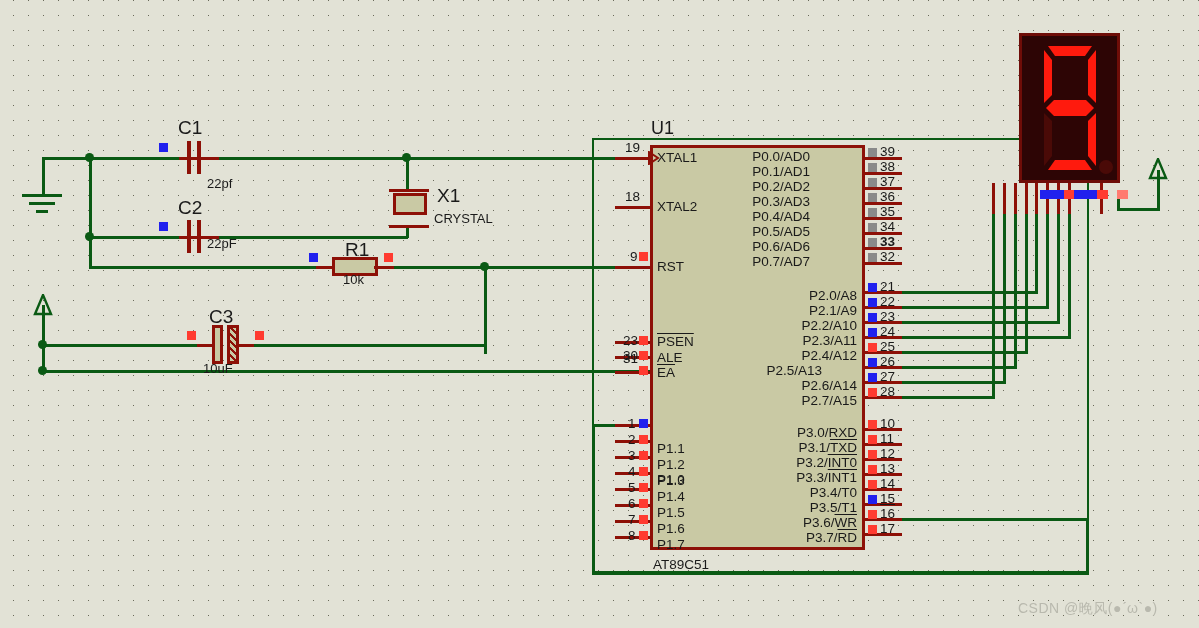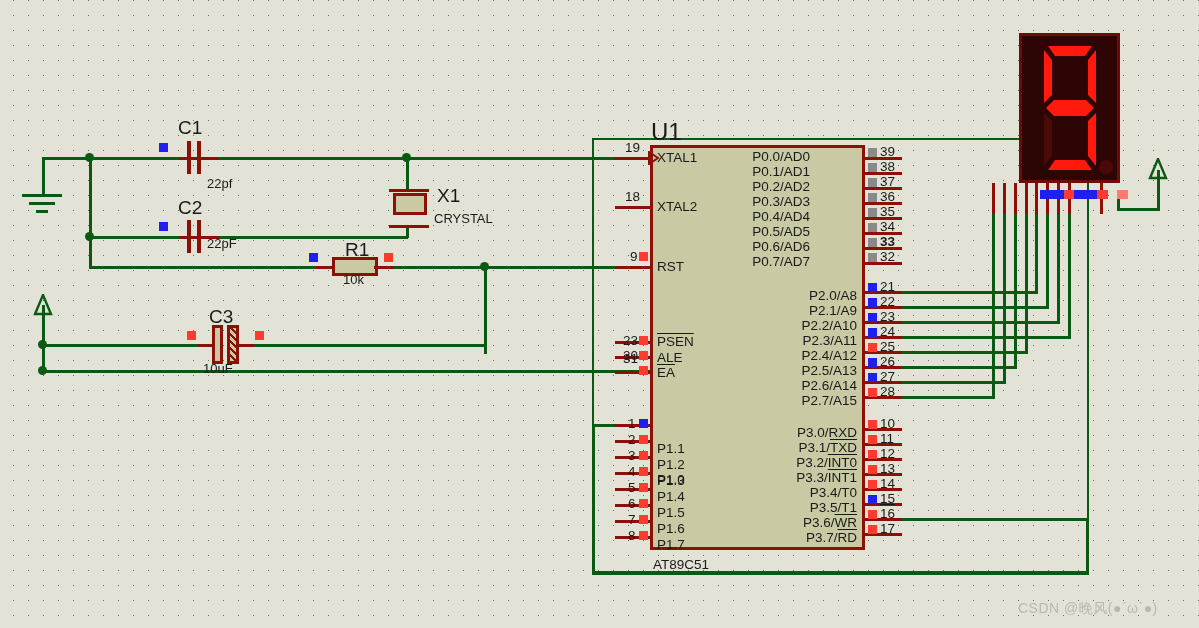--- a/index.html
+++ b/index.html
@@ -47,21 +47,21 @@
   .gnd1{position:absolute;background:#0a5a14;height:3px;}
   
   .pwr{position:absolute;}
   
   .disp{
     position:absolute;background:#2d0505;border:3px solid #6e0d08;box-sizing:border-box;
   }
   .dleg{position:absolute;width:3px;background:#8d1007;}
   .dbar{position:absolute;height:9px;}
   .wm{position:absolute;font-size:14px;color:#b9b9ae;white-space:nowrap;letter-spacing:0.5px;}
-  .title{position:absolute;font-size:24px;color:#1a1a1a;}
+  .title{position:absolute;font-size:18px;color:#1a1a1a;}
   .cname{position:absolute;font-size:19px;color:#1a1a1a;}
   .cval{position:absolute;font-size:13px;color:#1a1a1a;}
   .partid{position:absolute;font-size:13.5px;color:#1a1a1a;}
 </style>
 </head>
 <body>
 
 <div id="grid"></div>
 
 <div class="lyr">
@@ -341,21 +341,21 @@
   <div class="pinname" style="left:857px;top:333px;transform:translateX(-100%);">P2.3/A11</div>
 
   <div class="pinw pinwh" style="left:864px;top:351px;width:38px;"></div>
   <div class="sq hi" style="left:868px;top:343px;"></div>
   <div class="pinnum" style="left:880px;top:339px;">25</div>
   <div class="pinname" style="left:857px;top:348px;transform:translateX(-100%);">P2.4/A12</div>
 
   <div class="pinw pinwh" style="left:864px;top:366px;width:38px;"></div>
   <div class="sq lo" style="left:868px;top:358px;"></div>
   <div class="pinnum" style="left:880px;top:354px;">26</div>
-  <div class="pinname" style="left:857px;top:363px;transform:translateX(-100%);">P2.5/A13</div>
+  <div class="pinname" style="left:822px;top:363px;transform:translateX(-100%);">P2.5/A13</div>
 
   <div class="pinw pinwh" style="left:864px;top:381px;width:38px;"></div>
   <div class="sq lo" style="left:868px;top:373px;"></div>
   <div class="pinnum" style="left:880px;top:369px;">27</div>
   <div class="pinname" style="left:857px;top:378px;transform:translateX(-100%);">P2.6/A14</div>
 
   <div class="pinw pinwh" style="left:864px;top:396px;width:38px;"></div>
   <div class="sq hi" style="left:868px;top:388px;"></div>
   <div class="pinnum" style="left:880px;top:384px;">28</div>
   <div class="pinname" style="left:857px;top:393px;transform:translateX(-100%);">P2.7/A15</div>

